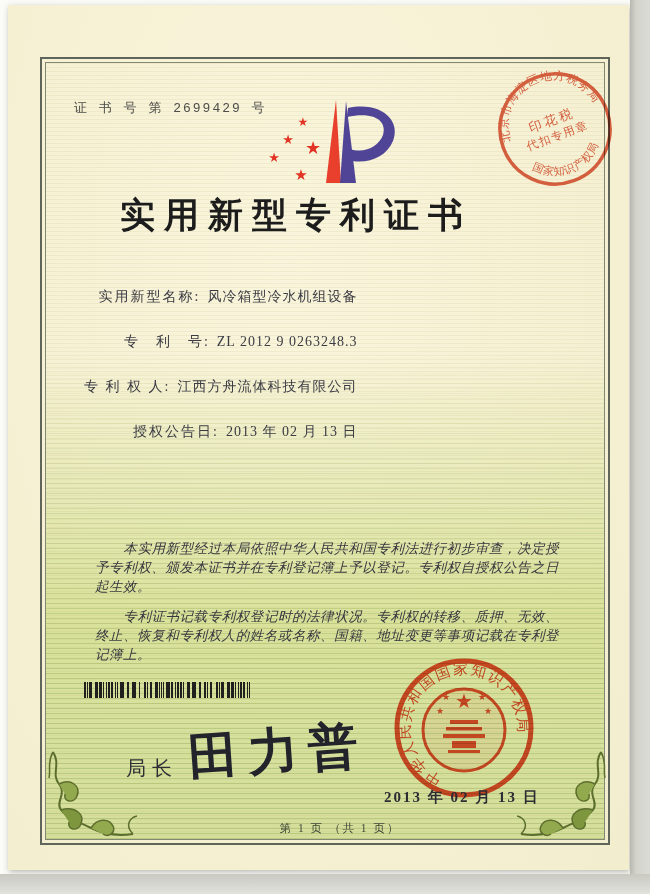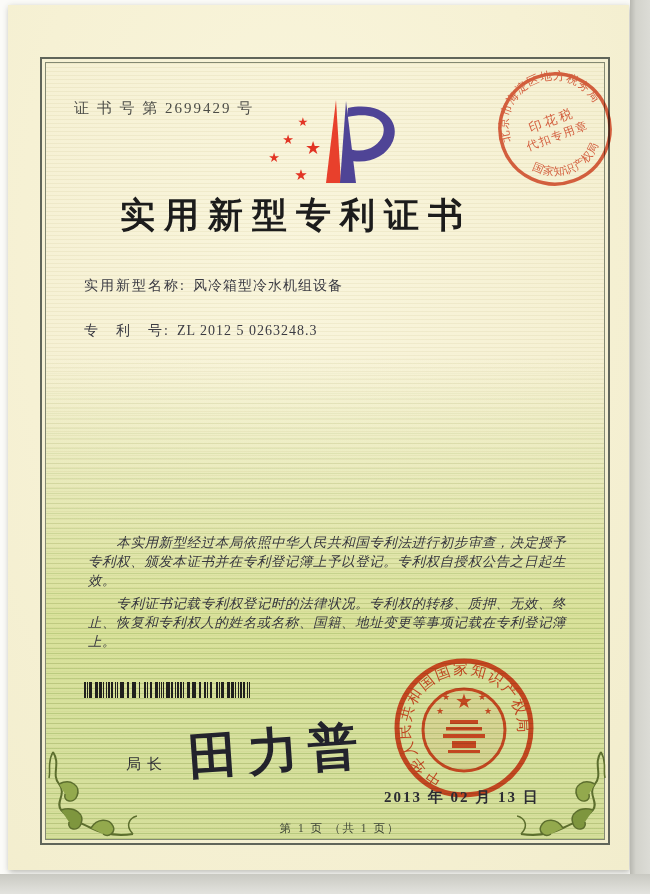--- a/index.html
+++ b/index.html
@@ -25,43 +25,43 @@
       rgba(222,230,160,0) 0%, rgba(222,230,160,0) 38%,
       rgba(214,224,150,.45) 55%, rgba(210,222,140,.8) 72%,
       #d7e19e 86%, #d5df9b 100%);}
   .frame-inner::before{content:"";position:absolute;inset:0;
     background:repeating-linear-gradient(180deg, rgba(120,150,60,.30) 0 1px, rgba(0,0,0,0) 1px 5px);
     -webkit-mask-image:linear-gradient(180deg, rgba(0,0,0,0) 0 36%, rgba(0,0,0,.55) 55%, #000 78%);
     mask-image:linear-gradient(180deg, rgba(0,0,0,0) 0 36%, rgba(0,0,0,.55) 55%, #000 78%);}
   .frame-inner::after{content:"";position:absolute;inset:0;
     background:repeating-linear-gradient(180deg, rgba(190,180,120,.14) 0 1px, rgba(0,0,0,0) 1px 4px);}
 
-  .cert-number{position:absolute;left:74px;top:99px;font-size:15px;letter-spacing:2px;
-    color:#4c4d48;z-index:3;}
+  .cert-number{position:absolute;left:74px;top:99px;font-size:13px;letter-spacing:2px;
+    color:#4c4d48;z-index:3;font-family:Liberation Mono, monospace;}
 
   .logo{position:absolute;left:243px;top:96px;width:168px;height:92px;z-index:3;}
 
   .title{position:absolute;left:40px;top:192px;width:512px;text-align:center;
     font-size:35px;font-weight:700;letter-spacing:9px;color:#1c1c1c;z-index:3;}
 
-  .fields{position:absolute;left:84px;top:277px;z-index:3;}
+  .fields{position:absolute;left:84px;top:288px;z-index:3;text-align:right;}
   .field-row{height:17px;line-height:17px;margin-bottom:28px;font-size:14px;color:#3b3b43;white-space:nowrap;}
   .field-label{letter-spacing:2px;}
   .field-value{margin-left:7px;letter-spacing:1px;}
 
   .body-text{position:absolute;left:84px;top:529px;width:486px;z-index:3;
     font-size:13.5px;line-height:19px;color:#37373f;font-style:italic;letter-spacing:.5px;}
-  .body-text p{margin:4px;text-indent:2.1em;text-align:justify;}
+  .body-text p{margin:11px;text-indent:2.1em;text-align:justify;font-family:Liberation Mono, monospace;}
 
   .barcode{position:absolute;left:84px;top:682px;width:168px;height:16px;z-index:3;
     background:
      repeating-linear-gradient(90deg,#20201e 0 2px,rgba(0,0,0,0) 2px 3px,#20201e 3px 4px,rgba(0,0,0,0) 4px 7px,#20201e 7px 8px,rgba(0,0,0,0) 8px 12px),
      repeating-linear-gradient(90deg,#20201e 0 1px,rgba(0,0,0,0) 1px 5px,#20201e 5px 7px,rgba(0,0,0,0) 7px 11px);}
 
-  .director{position:absolute;left:126px;top:755px;font-size:15px;letter-spacing:6px;color:#2e2e35;z-index:3;}
+  .director{position:absolute;left:126px;top:755px;font-size:20px;letter-spacing:6px;color:#2e2e35;z-index:3;}
   .signature{position:absolute;left:188px;top:718px;font-size:50px;font-weight:600;
     color:#23232c;letter-spacing:10px;transform:rotate(-4deg);z-index:4;white-space:nowrap;}
 
   .seal{position:absolute;left:388px;top:652px;width:152px;height:152px;z-index:5;
     mix-blend-mode:multiply;opacity:.95;}
   .seal-date{position:absolute;left:384px;top:788px;font-size:15px;font-weight:700;
     letter-spacing:2px;color:#2c2c33;z-index:6;white-space:nowrap;}
 
   .stamp{position:absolute;left:492px;top:66px;width:126px;height:126px;z-index:5;
     mix-blend-mode:multiply;opacity:.88;}
@@ -102,21 +102,27 @@
     <text x="58" y="84" font-size="15" fill="#e23424" text-anchor="middle">★</text>
   </svg>
 
   <div class="title">实用新型专利证书</div>
 
   <div class="fields">
     <div class="field-row">
       <span class="field-label">实用新型名称:</span><span class="field-value">风冷箱型冷水机组设备</span>
     </div>
     <div class="field-row">
-      <span class="field-label">专　利　号:</span><span class="field-value">ZL 2012 5 0263248.3</span>
+      <span class="field-label">专　利　号:</span><span class="field-value">ZL 2012 9 0263248.3</span>
+    </div>
+    <div class="field-row">
+      <span class="field-label">专 利 权 人:</span><span class="field-value">江西方舟流体科技有限公司</span>
+    </div>
+    <div class="field-row">
+      <span class="field-label">授权公告日:</span><span class="field-value">2013 年 02 月 13 日</span>
     </div>
   </div>
 
   <div class="body-text">
     <p>本实用新型经过本局依照中华人民共和国专利法进行初步审查，决定授予专利权、颁发本证书并在专利登记簿上予以登记。专利权自授权公告之日起生效。</p>
     <p>专利证书记载专利权登记时的法律状况。专利权的转移、质押、无效、终止、恢复和专利权人的姓名或名称、国籍、地址变更等事项记载在专利登记簿上。</p>
   </div>
 
   <div class="barcode"></div>
 

